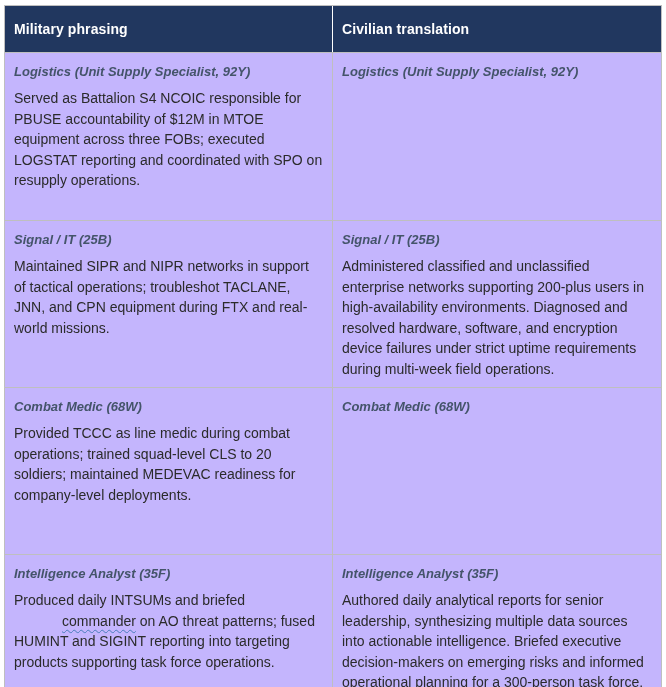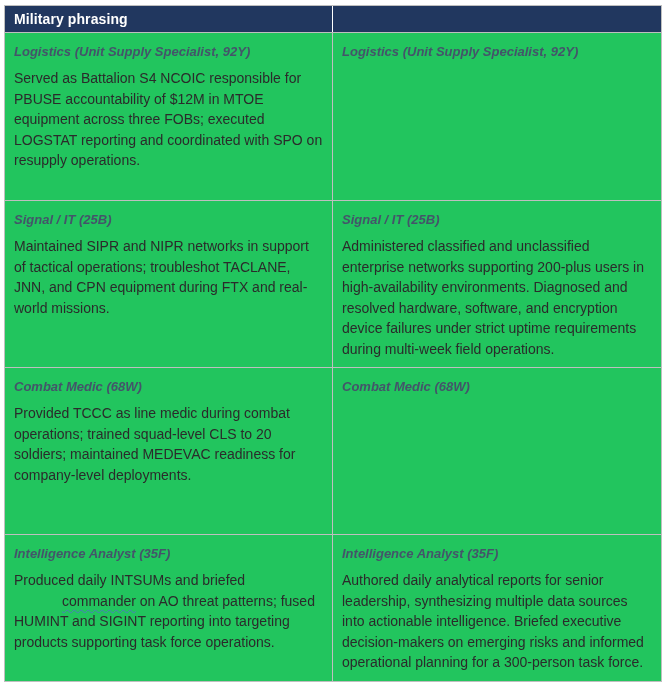--- a/index.html
+++ b/index.html
@@ -28,41 +28,41 @@
     width:658px;
     border:1px solid var(--border);
     background:#FFFFFF;
   }
   .t-header{
     display:grid;
     grid-template-columns:328px 328px;
     background:var(--header-bg);
   }
   .t-header .h-cell{
-    height:26px;
+    height:46px;
     display:flex;
     align-items:center;
     padding:0 9px;
     color:var(--header-text);
     font-weight:bold;
     font-size:14px;
     letter-spacing:.1px;
   }
   .t-header .h-cell:first-child{
     border-right:1px solid #FFFFFF;
   }
   .t-row{
     display:grid;
     grid-template-columns:328px 328px;
     border-top:1px solid var(--border);
   }
   .t-row:first-of-type{border-top:none;}
   .cell{
     padding:7px 9px 8px 9px;
-    background:#22c55e;
+    background:#c4b5fd;
   }
   .cell.military{
     border-right:1px solid var(--border);
   }
   .row-1 .cell{min-height:167px;}
   .row-2 .cell{min-height:165px;}
   .row-3 .cell{min-height:166px;}
   .row-4 .cell{min-height:141px;}
   .cell-heading{
     font-style:italic;
@@ -88,20 +88,21 @@
   }
 </style>
 </head>
 <body>
 
 <div class="page">
   <div class="mos-table">
 
     <div class="t-header">
       <div class="h-cell">Military phrasing</div>
+      <div class="h-cell">Civilian translation</div>
     </div>
 
     <div class="t-row row-1">
       <div class="cell military">
         <p class="cell-heading">Logistics (Unit Supply Specialist, 92Y)</p>
         <p class="cell-body">Served as Battalion S4 NCOIC responsible for PBUSE accountability of $12M in MTOE equipment across three FOBs; executed LOGSTAT reporting and coordinated with SPO on resupply operations.</p>
       </div>
       <div class="cell civilian">
         <p class="cell-heading">Logistics (Unit Supply Specialist, 92Y)</p>
       </div>

